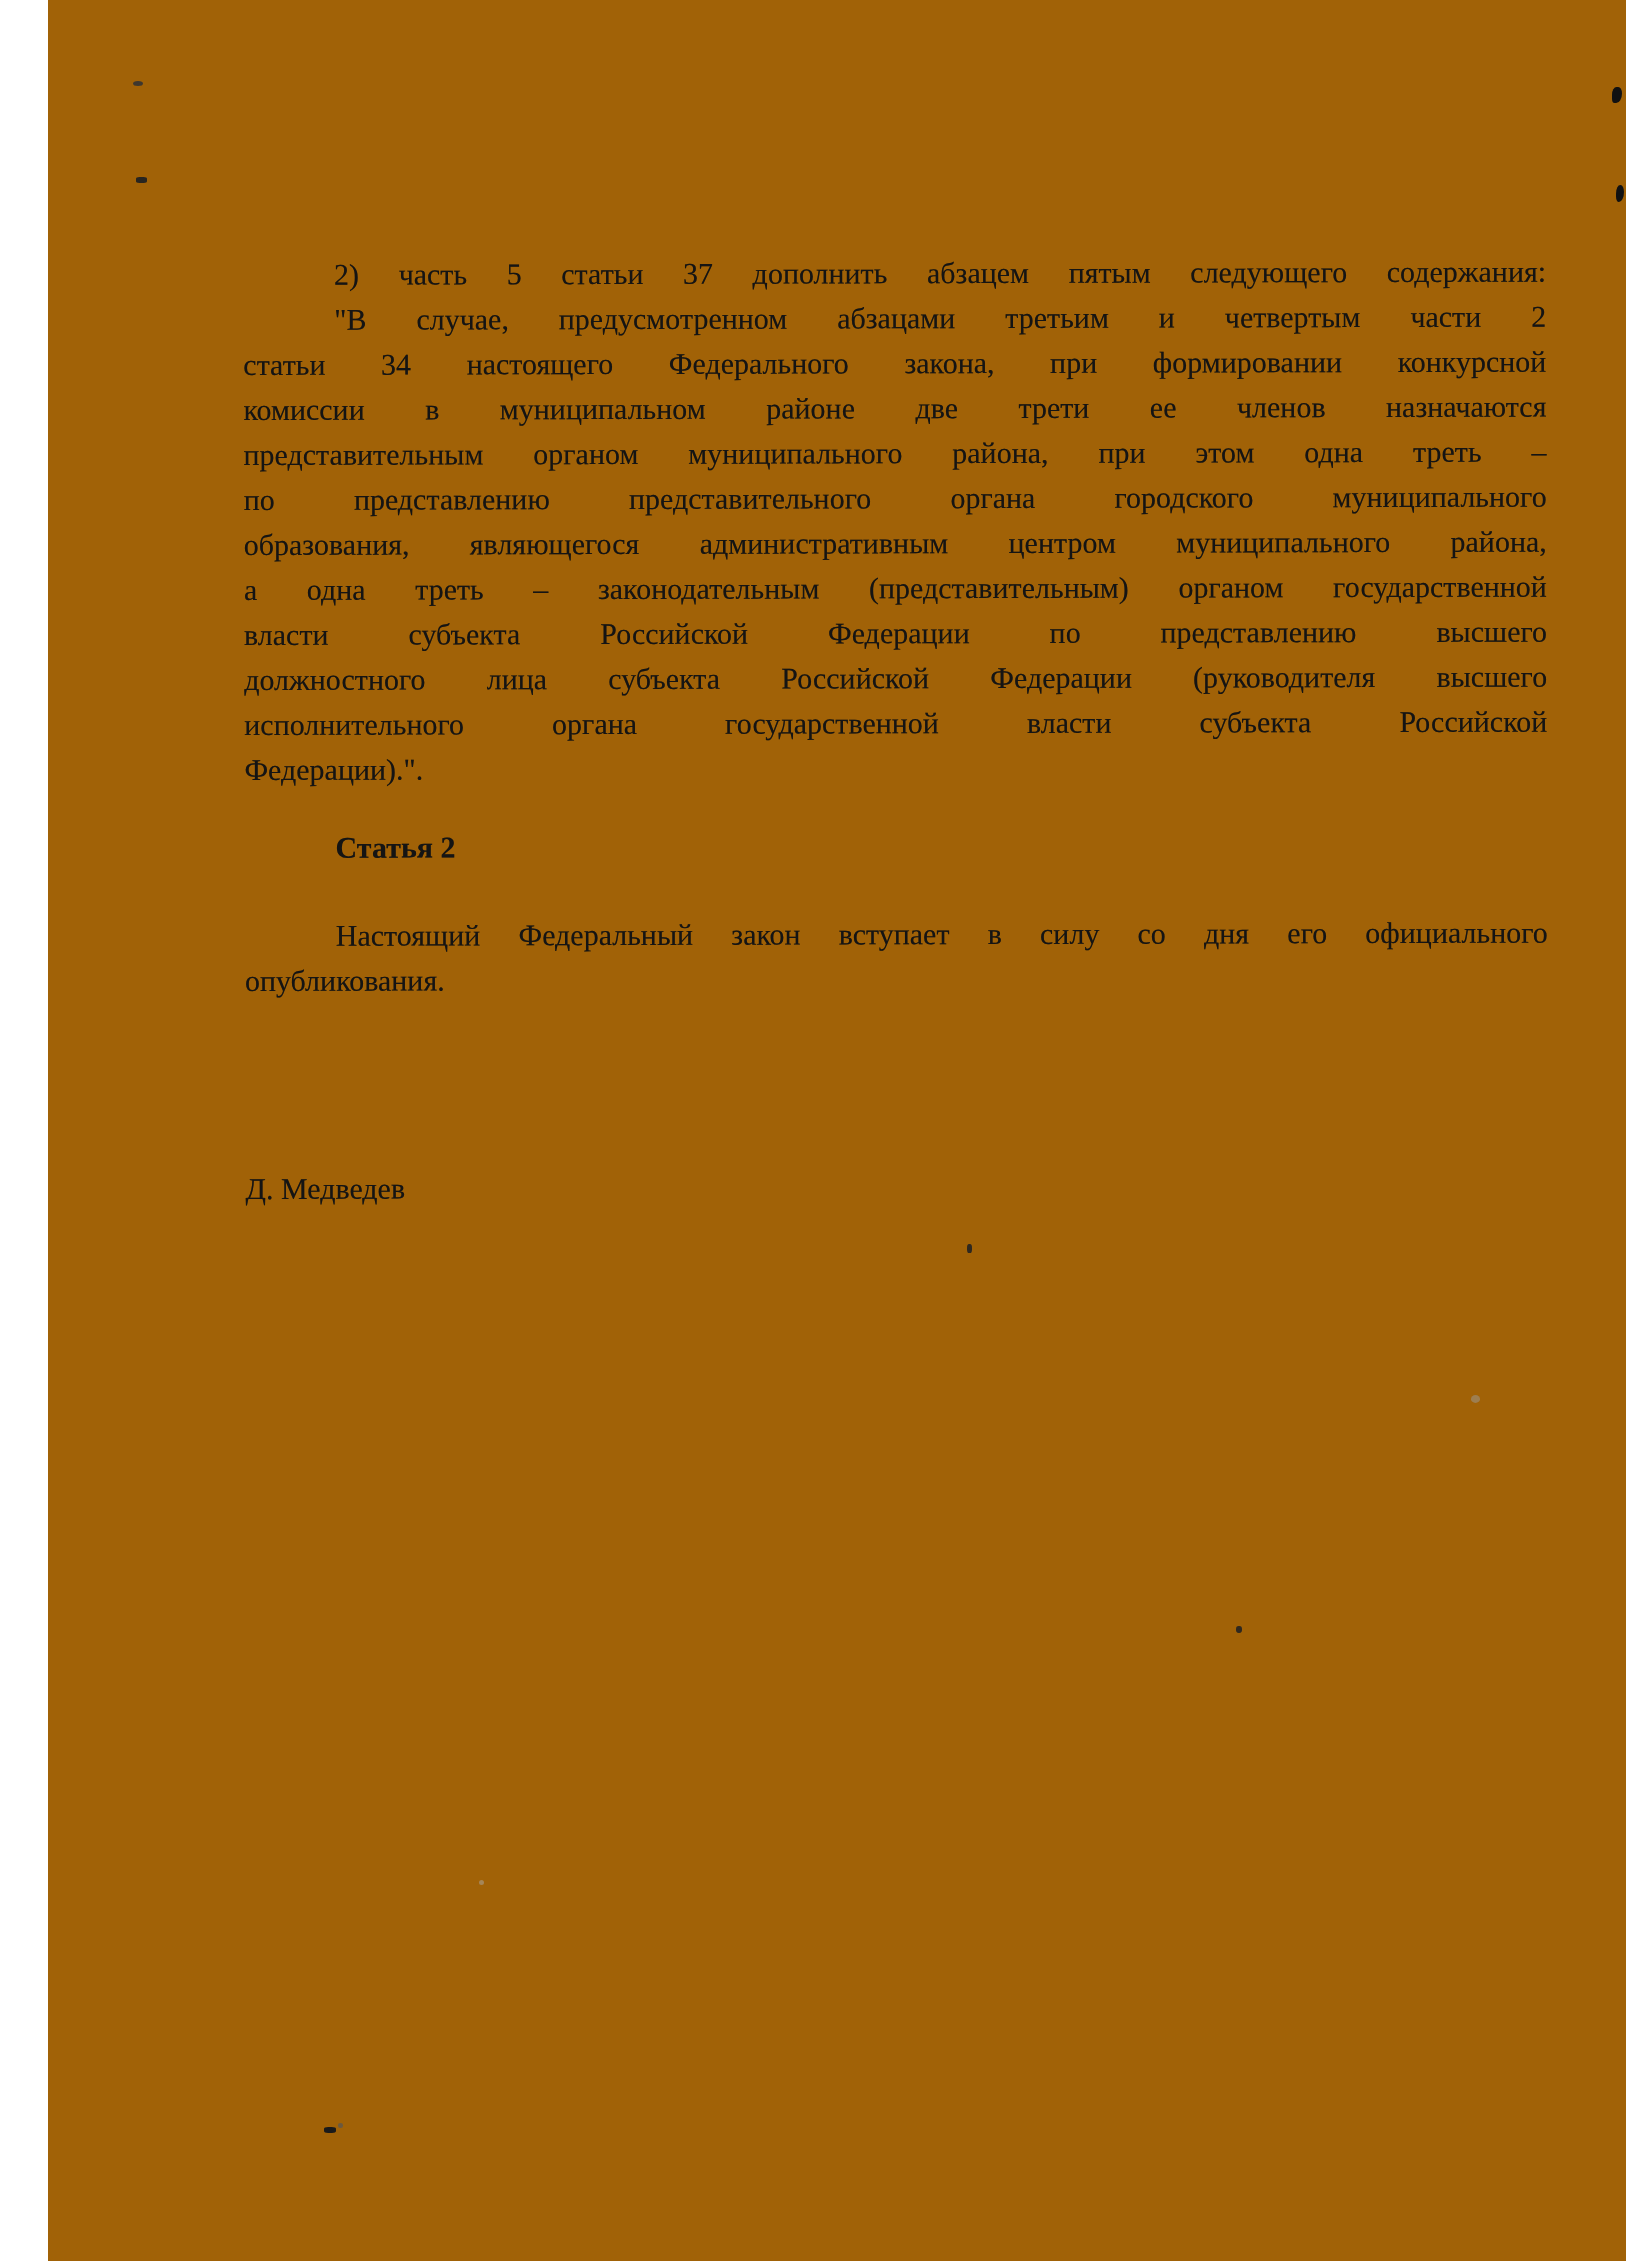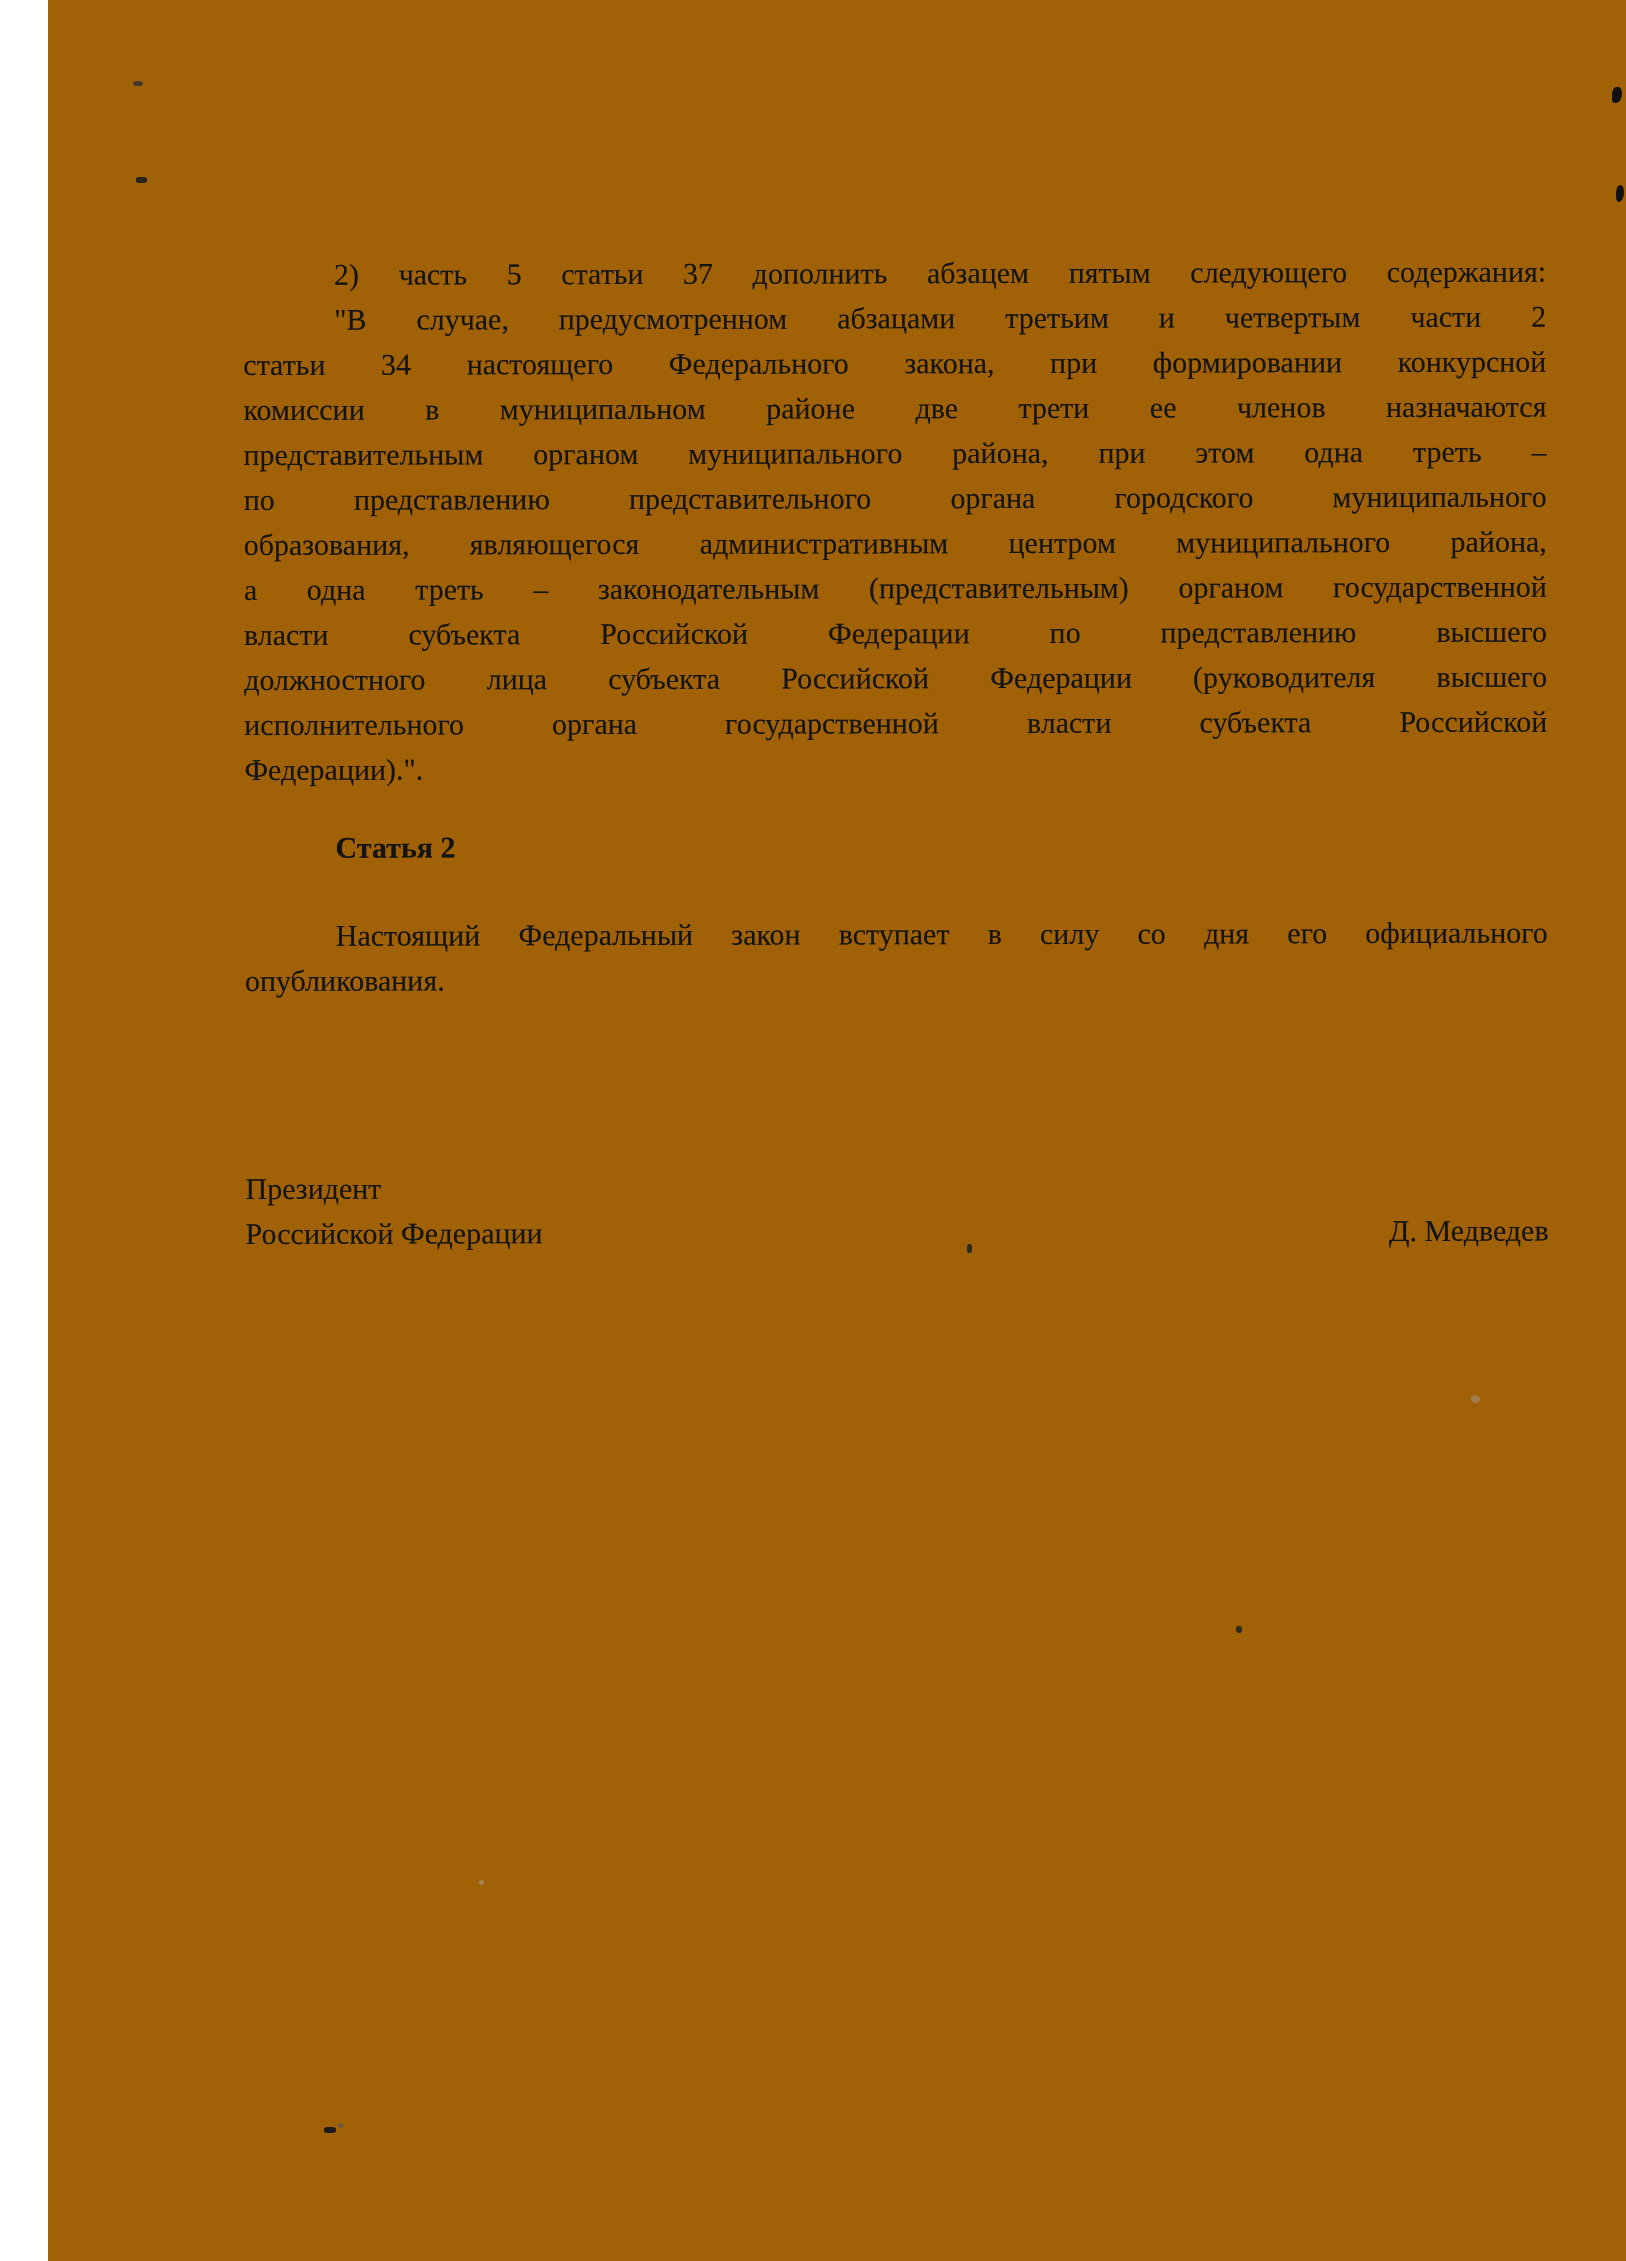--- a/index.html
+++ b/index.html
@@ -59,24 +59,20 @@
     </div>
 
     <div class="heading">Статья 2</div>
 
     <div class="para para2">
       <div class="line indent stretch">Настоящий Федеральный закон вступает в силу со дня его официального</div>
       <div class="line">опубликования.</div>
     </div>
 
     <div class="signature">
-      <div class="sig-left">
-        <div class="line">Президент</div>
-        <div class="line">Российской Федерации</div>
-      </div>
       <div class="sig-right line">Д. Медведев</div>
     </div>
 
   </div>
 
   <div id="artifact-layer">
       <span class="artifact" style="left: 85px; top: 81px; width: 10.2px; height: 5.1px; background: rgb(51, 51, 51); opacity: 0.9; border-radius: 50%;"></span>
       <span class="artifact" style="left: 88px; top: 177px; width: 11px; height: 5.7px; background: rgb(34, 34, 34); opacity: 0.95; border-radius: 30%;"></span>
       <span class="artifact" style="left: 1564px; top: 87px; width: 9.6px; height: 16px; background: rgb(17, 17, 17); opacity: 1; border-radius: 55% 45% 70% 30%;"></span>
       <span class="artifact" style="left: 1568px; top: 185px; width: 8.3px; height: 16.6px; background: rgb(17, 17, 17); opacity: 1; border-radius: 55% 45% 65% 35%;"></span>

